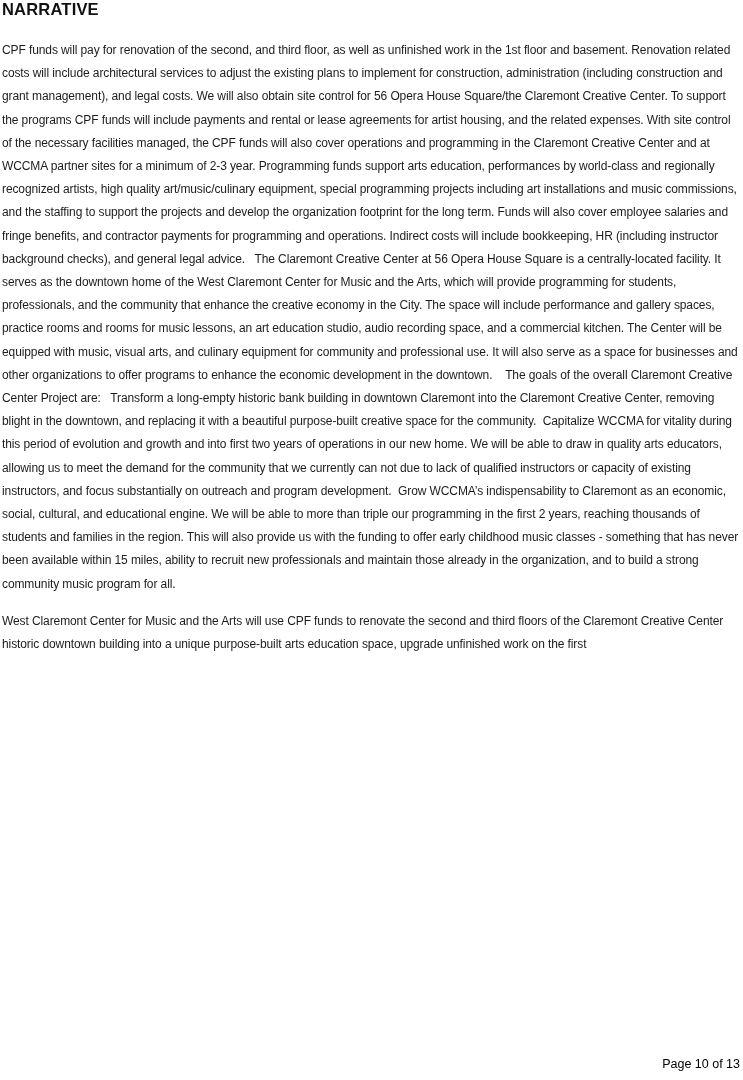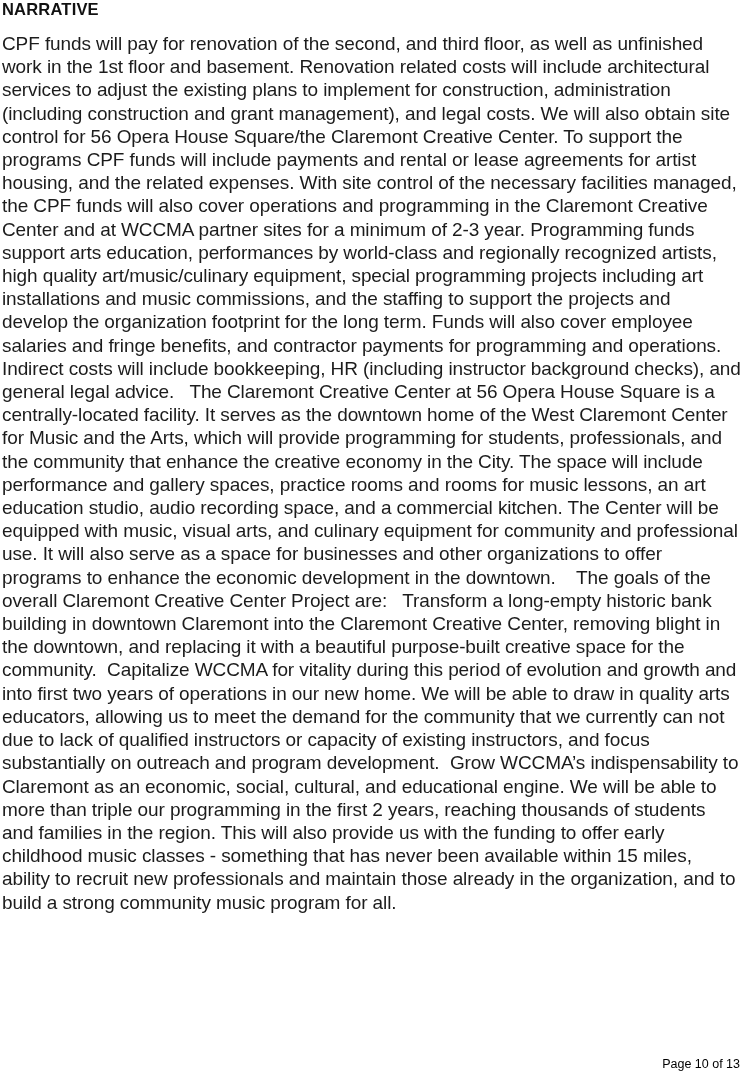--- a/index.html
+++ b/index.html
@@ -16,29 +16,29 @@
     position: relative;
     width: 743px;
     height: 1080px;
     box-sizing: border-box;
     padding: 0 2px;
     background: #ffffff;
     color: #1c1c1c;
     font-family: "Liberation Sans", sans-serif;
   }
   .heading {
-    margin: 0 0 13px 0;
+    margin: 0 0 20px 0;
     font-size: 16.5px;
     font-weight: 700;
     letter-spacing: 0.2px;
     color: #111111;
   }
   .body-text {
     margin: 0 0 14px 0;
-    font-size: 19px;
+    font-size: 12px;
     line-height: 23.2px;
     letter-spacing: -0.1px;
     white-space: pre-wrap;
     text-align: left;
   }
   .page-footer {
     position: absolute;
     right: 3px;
     bottom: 9px;
     font-size: 12.5px;
@@ -46,15 +46,16 @@
   }
 </style>
 </head>
 <body>
 
 <div class="page">
   <h1 class="heading">NARRATIVE</h1>
 
   <p class="body-text">CPF funds will pay for renovation of the second, and third floor, as well as unfinished work in the 1st floor and basement. Renovation related costs will include architectural services to adjust the existing plans to implement for construction, administration (including construction and grant management), and legal costs. We will also obtain site control for 56 Opera House Square/the Claremont Creative Center. To support the programs CPF funds will include payments and rental or lease agreements for artist housing, and the related expenses. With site control of the necessary facilities managed, the CPF funds will also cover operations and programming in the Claremont Creative Center and at WCCMA partner sites for a minimum of 2-3 year. Programming funds support arts education, performances by world-class and regionally recognized artists, high quality art/music/culinary equipment, special programming projects including art installations and music commissions, and the staffing to support the projects and develop the organization footprint for the long term. Funds will also cover employee salaries and fringe benefits, and contractor payments for programming and operations. Indirect costs will include bookkeeping, HR (including instructor background checks), and general legal advice.   The Claremont Creative Center at 56 Opera House Square is a centrally-located facility. It serves as the downtown home of the West Claremont Center for Music and the Arts, which will provide programming for students, professionals, and the community that enhance the creative economy in the City. The space will include performance and gallery spaces, practice rooms and rooms for music lessons, an art education studio, audio recording space, and a commercial kitchen. The Center will be equipped with music, visual arts, and culinary equipment for community and professional use. It will also serve as a space for businesses and other organizations to offer programs to enhance the economic development in the downtown.    The goals of the overall Claremont Creative Center Project are:   Transform a long-empty historic bank building in downtown Claremont into the Claremont Creative Center, removing blight in the downtown, and replacing it with a beautiful purpose-built creative space for the community.  Capitalize WCCMA for vitality during this period of evolution and growth and into first two years of operations in our new home. We will be able to draw in quality arts educators, allowing us to meet the demand for the community that we currently can not due to lack of qualified instructors or capacity of existing instructors, and focus substantially on outreach and program development.  Grow WCCMA’s indispensability to Claremont as an economic, social, cultural, and educational engine. We will be able to more than triple our programming in the first 2 years, reaching thousands of students and families in the region. This will also provide us with the funding to offer early childhood music classes - something that has never been available within 15 miles, ability to recruit new professionals and maintain those already in the organization, and to build a strong community music program for all.</p>
 
+  <p class="body-text">West Claremont Center for Music and the Arts will use CPF funds to renovate the second and third floors of the Claremont Creative Center historic downtown building into a unique purpose-built arts education space, upgrade unfinished work on the first</p>
 
   <div class="page-footer">Page 10 of 13</div>
 </div>
 
 </body></html>

